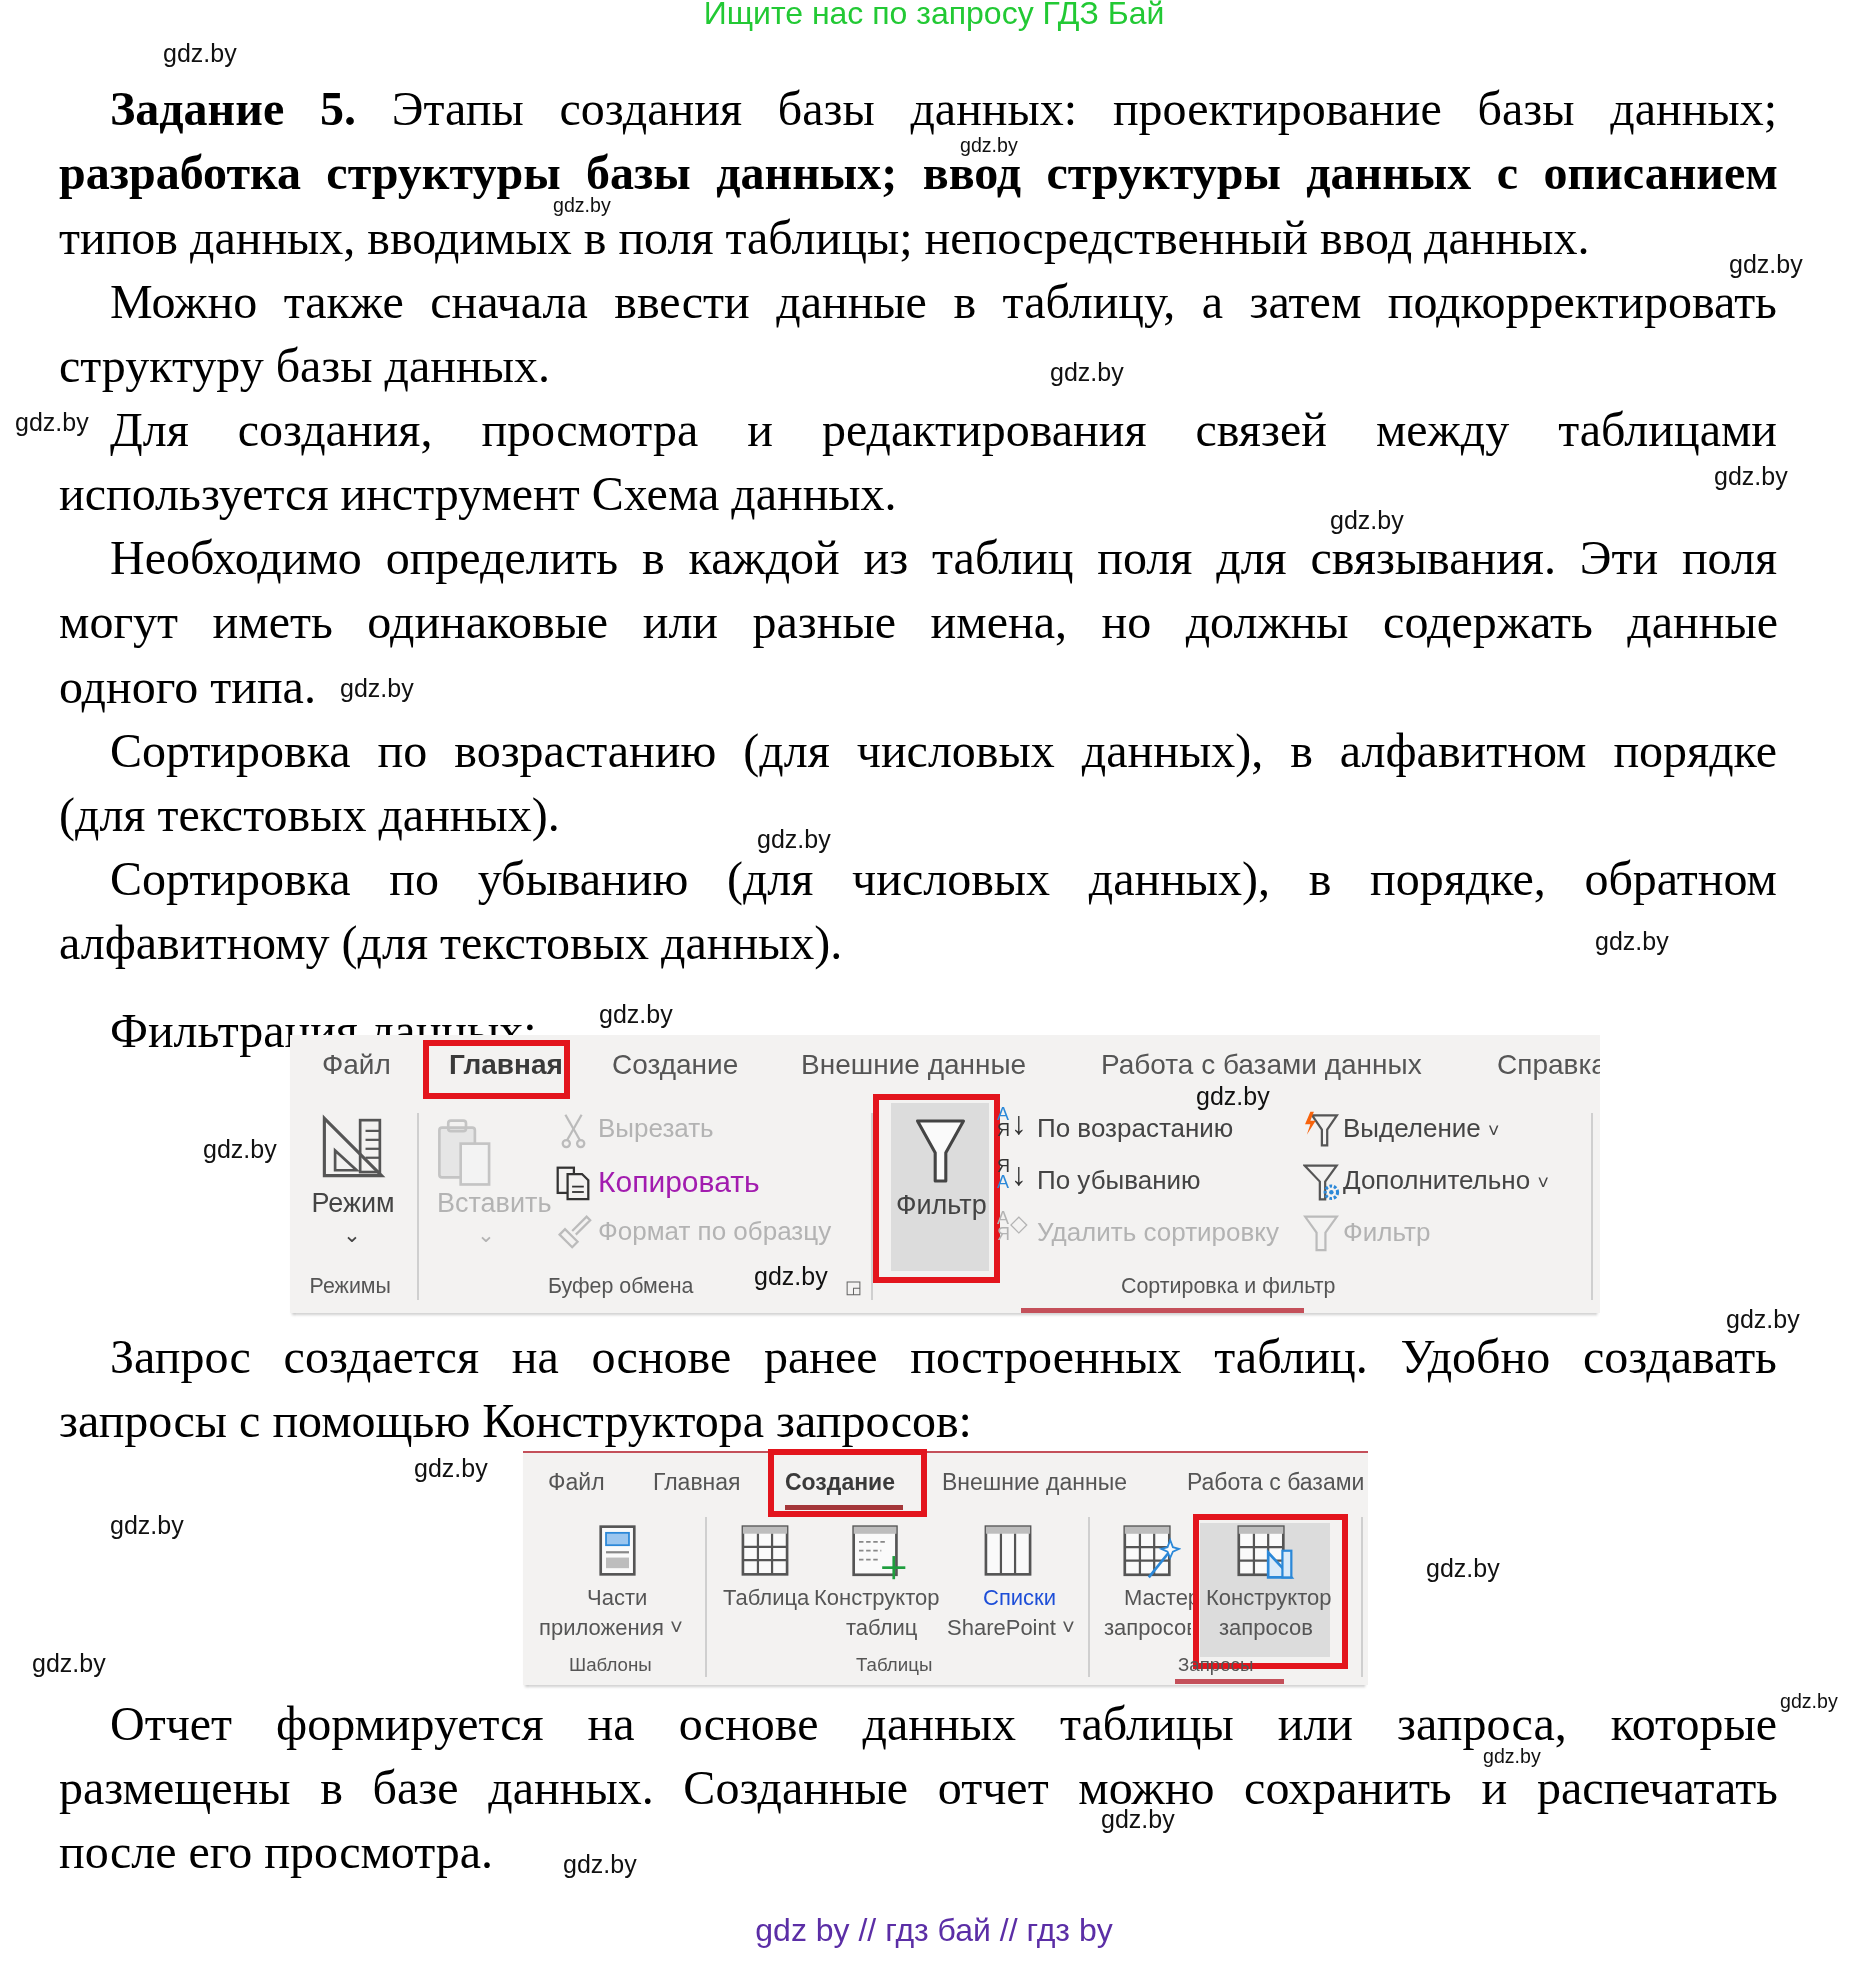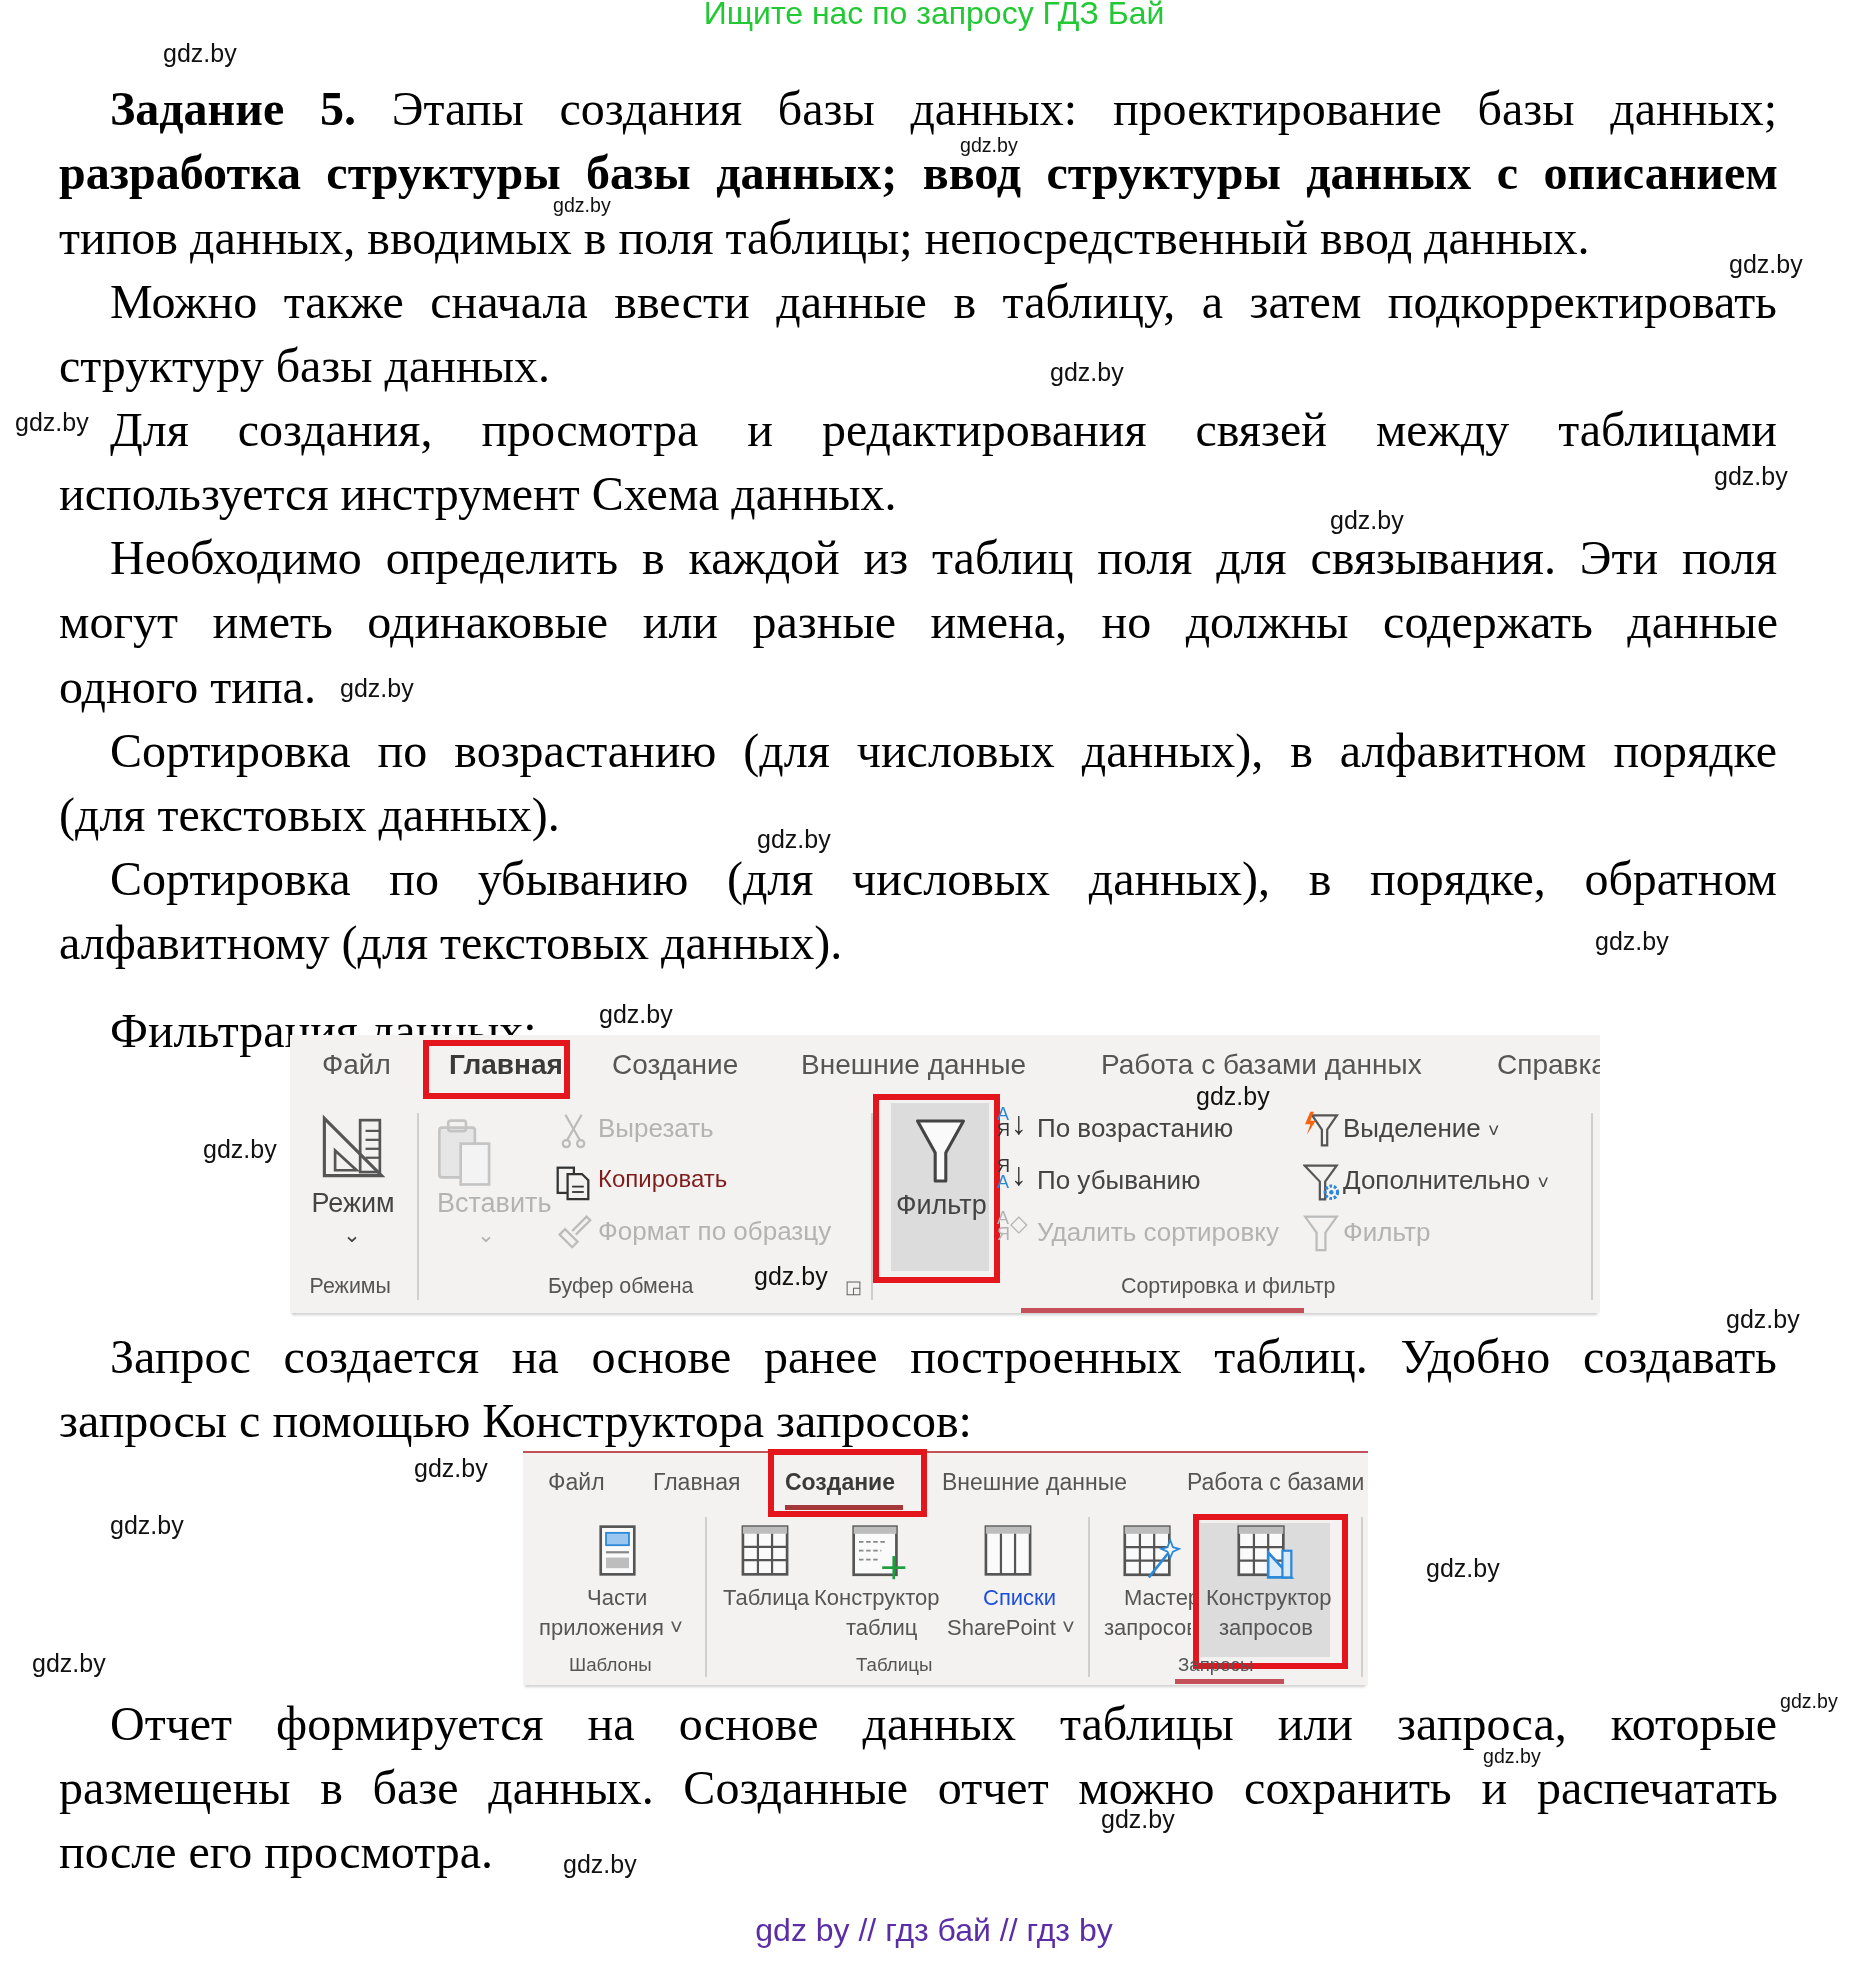--- a/index.html
+++ b/index.html
@@ -86,21 +86,21 @@
     <circle cx="23" cy="34" r="4" fill="none" stroke="#bbb" stroke-width="2.5"></circle>
   </svg>
   <div class="btxt dis" style="left:308px; top:78px; font-size:26px;">Вырезать</div>
 
   <svg class="icon" style="left:265px; top:130px;" width="36" height="36" viewBox="0 0 40 40">
     <rect x="3" y="3" width="18" height="28" fill="none" stroke="#333" stroke-width="2.5"></rect>
     <path d="M14 10 H30 L37 17 V38 H14 Z" fill="#f3f2f1" stroke="#333" stroke-width="2.5"></path>
     <line x1="19" y1="24" x2="32" y2="24" stroke="#333" stroke-width="2"></line>
     <line x1="19" y1="30" x2="32" y2="30" stroke="#333" stroke-width="2"></line>
   </svg>
-  <div class="btxt" style="left:308px; top:130px; font-size:24px; color:#7f1d1d;">Копировать</div>
+  <div class="btxt" style="left:308px; top:130px; font-size:30px; color:#a21caf;">Копировать</div>
 
   <svg class="icon" style="left:266px; top:178px;" width="36" height="36" viewBox="0 0 40 40">
     <path d="M4 24 L18 38 L24 32 L10 18 Z" fill="none" stroke="#bbb" stroke-width="2.5"></path>
     <path d="M18 20 L34 4 L38 8 L22 24" fill="none" stroke="#bbb" stroke-width="2.5"></path>
   </svg>
   <div class="btxt dis" style="left:308px; top:181px; font-size:26px;">Формат по образцу</div>
 
   <div class="glabel" style="left:258px; top:239px; font-size:21.4px;">Буфер обмена</div>
   <div class="btxt" style="left:555px; top:241px; font-size:18px; color:#666;">◲</div>
   <div class="sep" style="left:581px; top:78px; height:187px;"></div>

